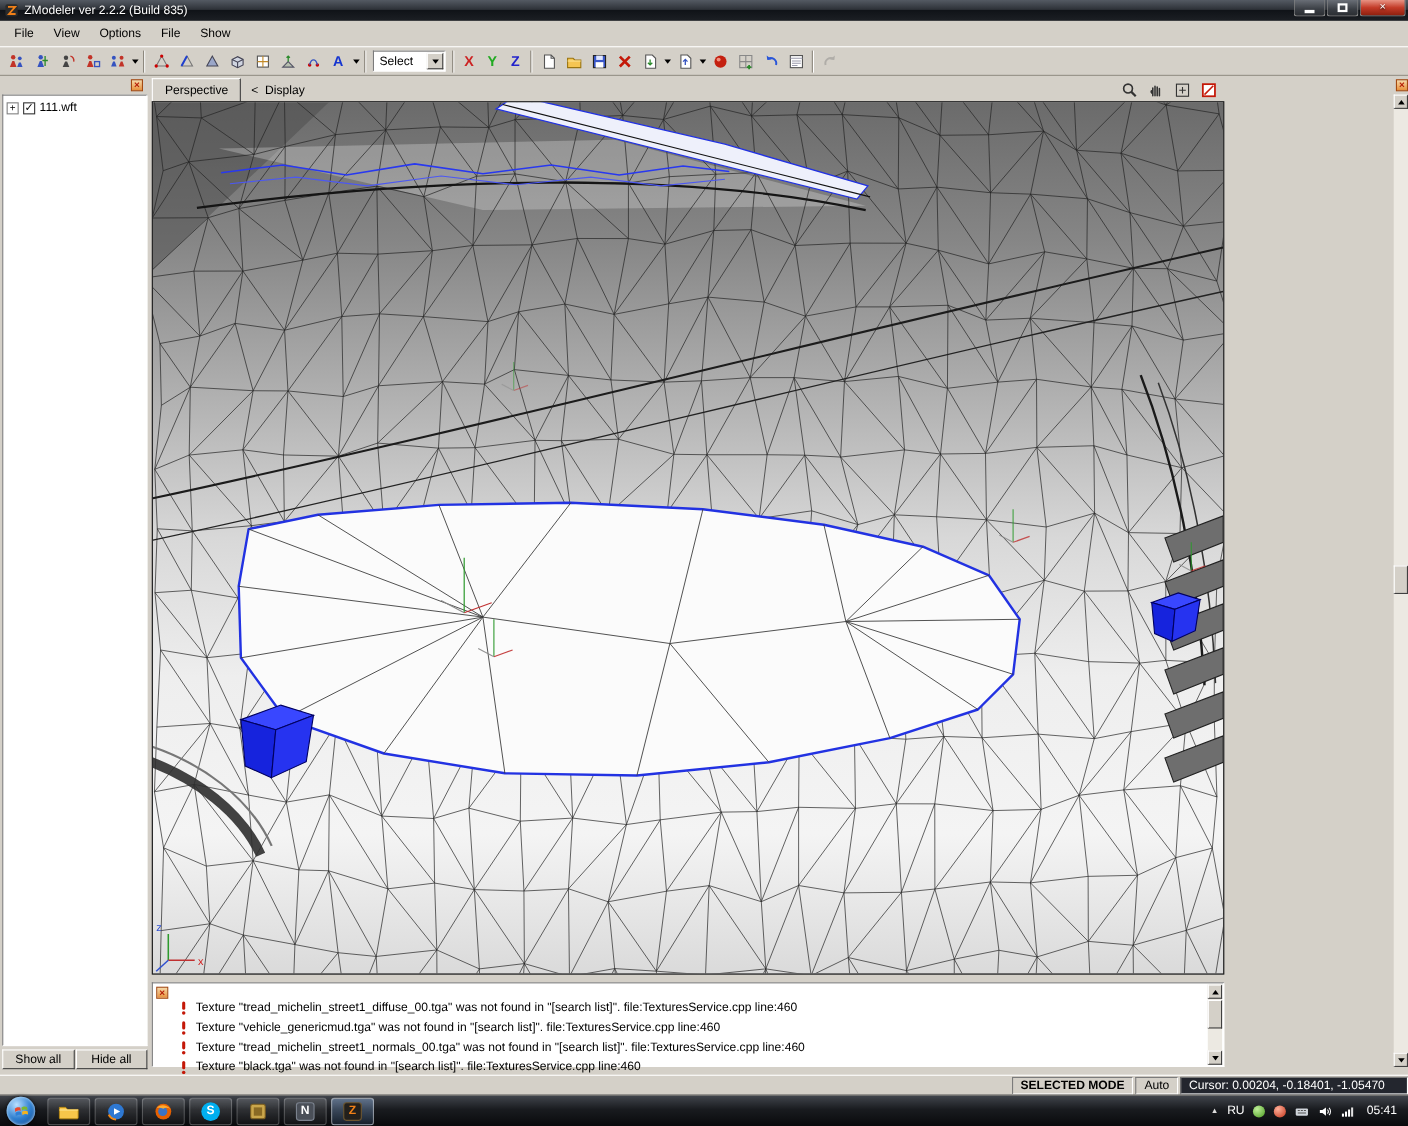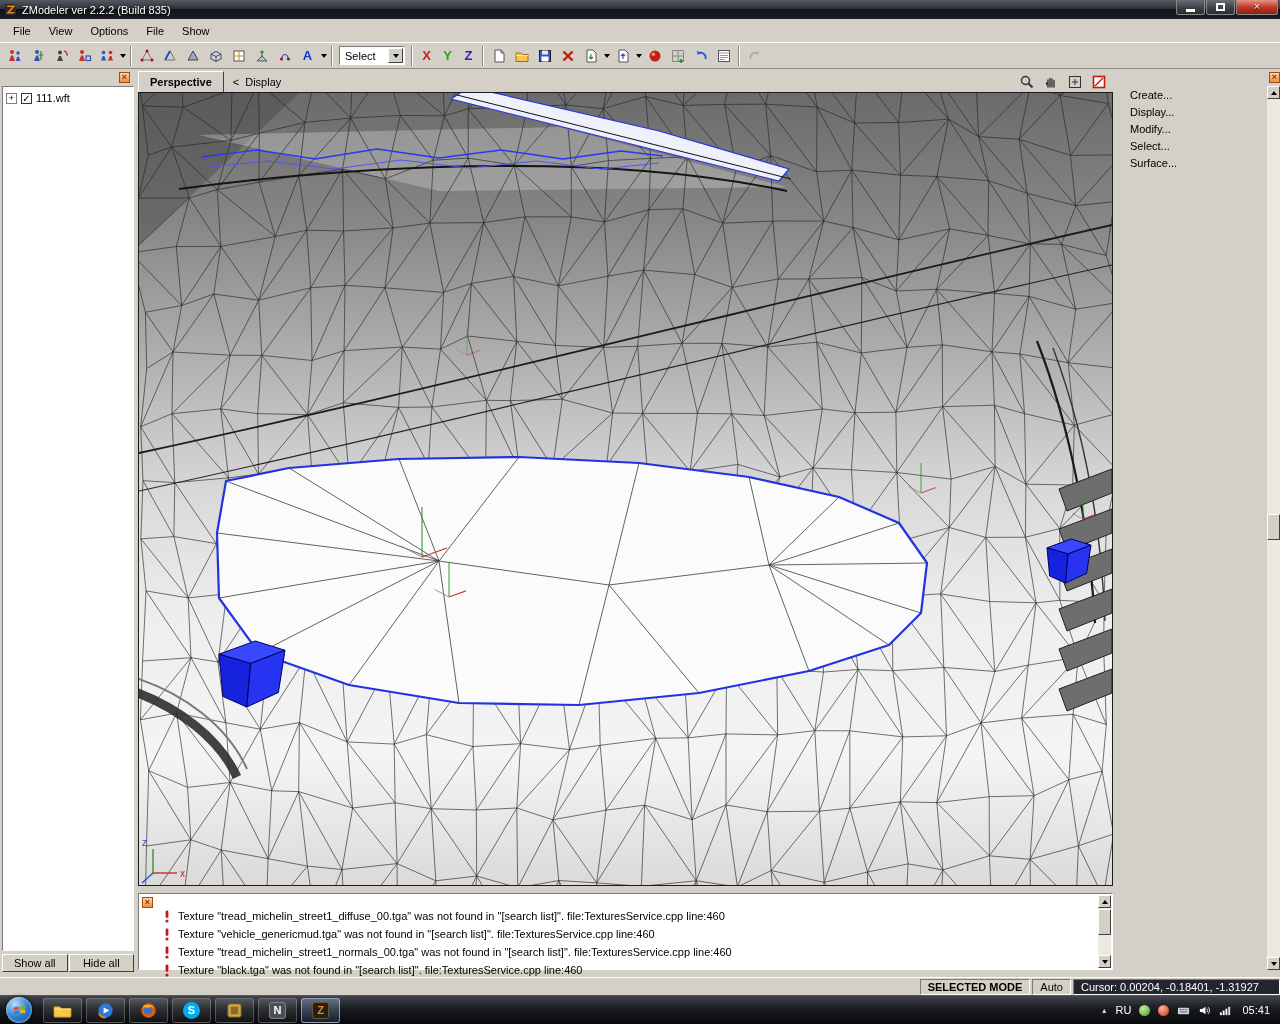--- a/index.html
+++ b/index.html
@@ -37,21 +37,21 @@
 .left-panel{position:absolute;left:0;top:70px;width:136px;height:907px;background:#d4d0c8}
 .panel-x{left:119px;top:72px}
 .tree{position:absolute;left:2px;right:2px;top:16px;bottom:26px;background:#fff;border:1px solid;border-color:#7b7b7b #fff #fff #7b7b7b;padding:5px 3px}
 .tree-row{display:flex;align-items:center;gap:4px}
 .expander{width:11px;height:11px;border:1px solid #808080;background:#fff;font-size:9px;line-height:9px;text-align:center;flex:none}
 .checkbox{width:11px;height:11px;border:1px solid #333;background:#fff;font-size:10px;line-height:10px;text-align:center;flex:none}
 .panel-buttons{position:absolute;left:2px;right:2px;bottom:5px;display:flex;gap:1px}
 .btn{flex:1;height:18px;font:inherit;background:#d4d0c8;border:1px solid;border-color:#fff #404040 #404040 #fff;cursor:default}
 
 .vp-tabbar{position:absolute;left:138px;top:71px;width:976px;height:21px;background:#d4d0c8;display:flex;align-items:center}
-.vp-tab{height:22px;padding:0 11px;border:1px solid;border-color:#fff #404040 #404040 #fff;background:#d4d0c8;font-weight:bold;display:flex;align-items:center}
+.vp-tab{height:22px;padding:0 11px;border:1px solid;border-color:#fff #404040 #404040 #fff;background:#d4d0c8;font-weight:normal;display:flex;align-items:center}
 .vp-back{margin-left:9px}
 .vp-title{margin-left:6px}
 .vp-tools{margin-left:auto;display:flex;align-items:center;padding-right:4px;gap:1px}
 .viewport{position:absolute;left:138px;top:92px;width:975px;height:794px;border:1px solid #1c1c1c;background:#999;overflow:hidden}
 
 .cmd-panel{position:absolute;left:1117px;top:70px;width:150px;height:907px;background:#d4d0c8;padding-top:17px}
 .cmd-item{padding:2px 0 2px 13px;line-height:13px}
 .cmd-x{left:1269px;top:72px}
 
 .app-scrollbar{position:absolute;left:1267px;top:86px;width:13px;height:884px;background:#ece9e2}
@@ -428,27 +428,20 @@
         <g>
           <path d="M14,780 L14,756" stroke="#2d9a2d" stroke-width="1.4"></path>
           <path d="M14,780 L38,780" stroke="#c03030" stroke-width="1.4"></path>
           <path d="M14,780 L3,790" stroke="#3050d0" stroke-width="1.4"></path>
           <text x="41" y="784" fill="#d02020" font-size="10" font-family="&quot;Liberation Sans&quot;,&quot;DejaVu Sans&quot;,sans-serif">x</text>
           <text x="3" y="753" fill="#3050d0" font-size="10" font-family="&quot;Liberation Sans&quot;,&quot;DejaVu Sans&quot;,sans-serif">z</text>
         </g>
       </svg>
   </div>
 
-  <div class="cmd-panel">
-    <div class="cmd-item">Create...</div>
-    <div class="cmd-item">Display...</div>
-    <div class="cmd-item">Modify...</div>
-    <div class="cmd-item">Select...</div>
-    <div class="cmd-item">Surface...</div>
-  </div>
   <div class="xbtn cmd-x">×</div>
 
   <div class="app-scrollbar">
     <div class="sb-btn">
         <span class="tri-up"></span>
       </div>
     <div class="sb-thumb app-thumb"></div>
     <div class="sb-btn sb-bottom">
         <span class="tri-down"></span>
       </div>
@@ -501,21 +494,21 @@
       <div class="sb-thumb vsb-thumb"></div>
       <div class="sb-btn sb-bottom">
           <span class="tri-down"></span>
         </div>
     </div>
   </div>
 
   <div class="statusbar">
     <div class="status-seg seg-mode">SELECTED MODE</div>
     <div class="status-seg seg-auto">Auto</div>
-    <div class="status-seg seg-cursor">Cursor: 0.00204, -0.18401, -1.31927</div>
+    <div class="status-seg seg-cursor">Cursor: 0.00204, -0.18401, -1.05470</div>
   </div>
 
   <div class="taskbar">
     <div class="start-orb">
       <svg viewBox="0 0 16 16">
           <g transform="rotate(-8 8 8)">
             <path d="M2 4.5 C4 3.2 6 3.2 7.5 4.2 V7.3 C6 6.3 4 6.3 2 7.6 Z" fill="#e8482e"></path>
             <path d="M8.5 4.2 C10 3.2 12.5 3.2 14 4.5 V7.6 C12.5 6.3 10 6.3 8.5 7.3 Z" fill="#7db82d"></path>
             <path d="M2 8.6 C4 7.3 6 7.3 7.5 8.3 V11.5 C6 10.5 4 10.5 2 11.8 Z" fill="#2e7fd6"></path>
             <path d="M8.5 8.3 C10 7.3 12.5 7.3 14 8.6 V11.8 C12.5 10.5 10 10.5 8.5 11.5 Z" fill="#f3b21f"></path>

